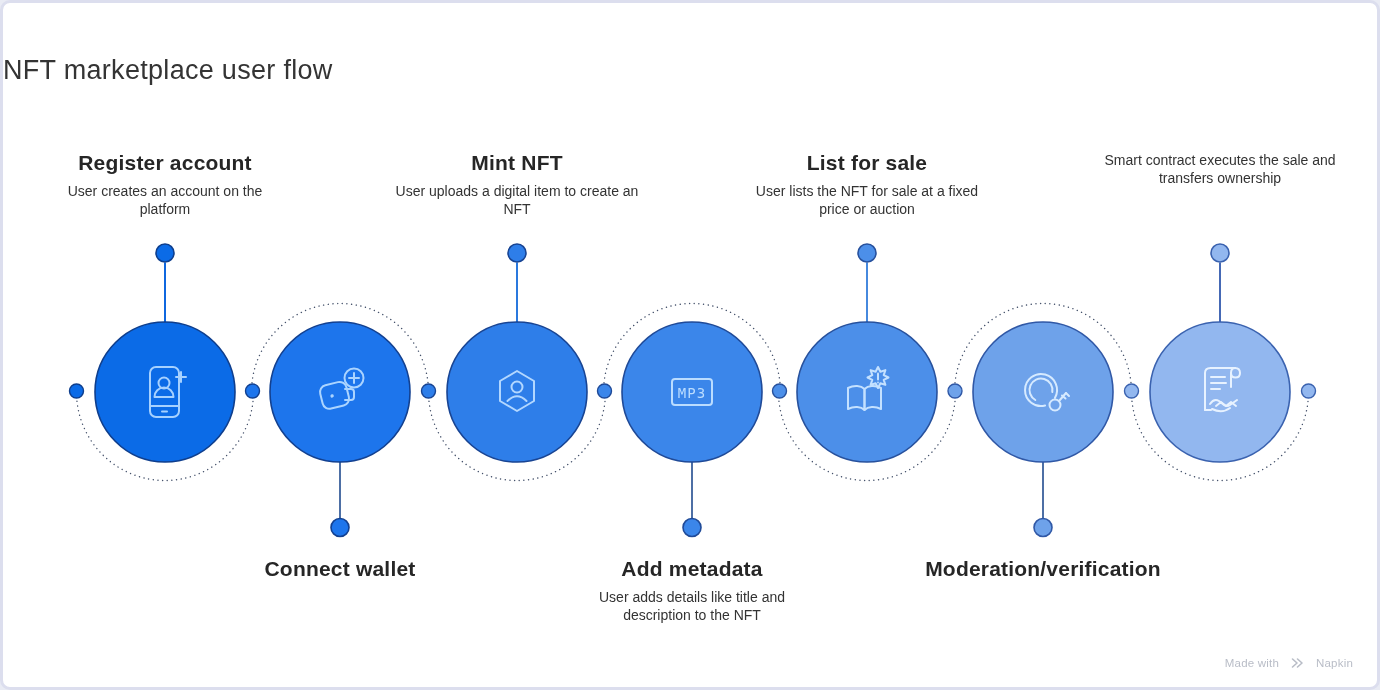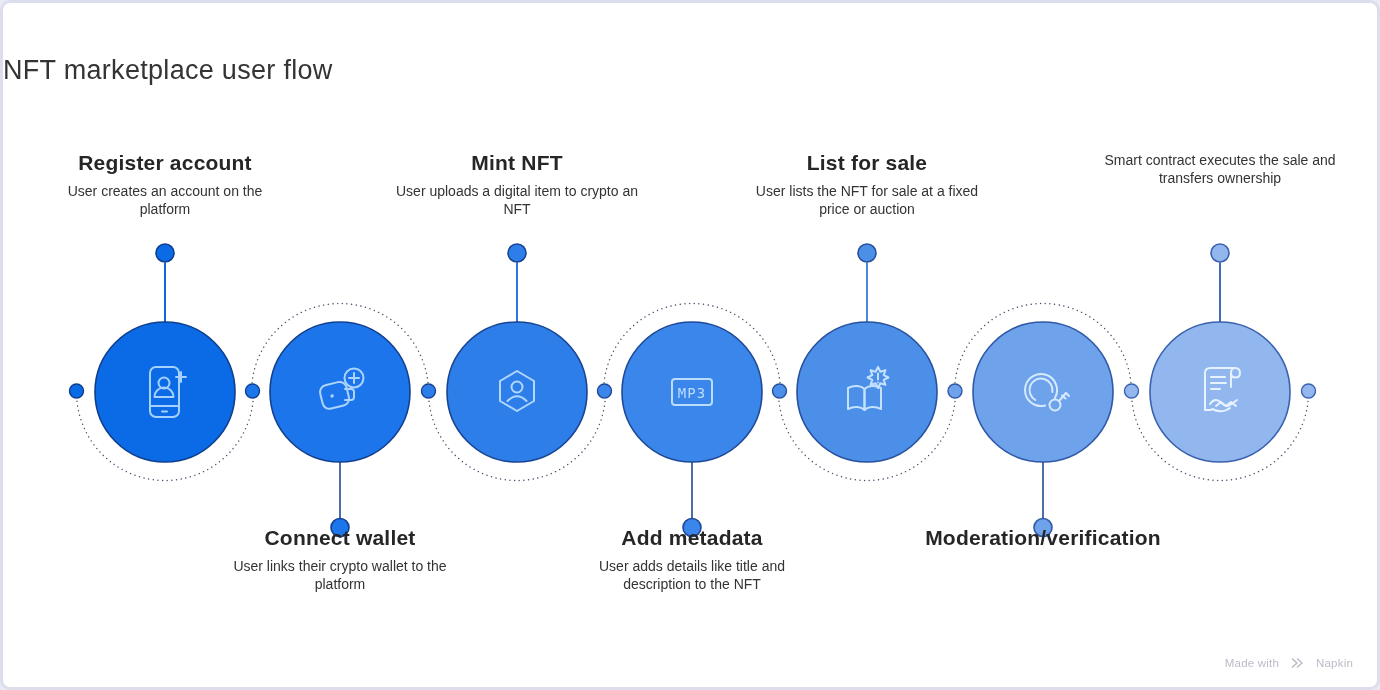--- a/index.html
+++ b/index.html
@@ -12,21 +12,21 @@
     font-size:27px;font-weight:500;color:#343434;letter-spacing:.3px;
   }
   .step-label{position:absolute;width:300px;text-align:center;}
   .step-label h2{
     margin:0 0 7px 0;font-size:21px;font-weight:600;color:#262626;letter-spacing:.2px;text-align:center;
   }
   .step-label p{
     margin:0 auto;max-width:248px;font-size:14px;line-height:1.32;color:#333333;
   }
   .pos-top{top:148px;}
-  .pos-bottom{top:523px;}
+  .pos-bottom{top:554px;}
   #flow-svg{position:absolute;left:0;top:0;}
   .watermark{
     position:absolute;right:24px;bottom:18px;display:flex;align-items:flex-end;gap:12px;
     color:#b9bdc7;font-size:11.5px;letter-spacing:.2px;
   }
   .watermark svg{display:block;}
 </style>
 </head>
 <body>
 
@@ -127,25 +127,24 @@
       </svg></div>
 
   <div class="diagram-title">NFT marketplace user flow</div>
 
   <div class="step-label pos-top" style="left:12px">
     <h2>Register account</h2>
     <p>User creates an account on the platform</p>
   </div>
   <div class="step-label pos-bottom" style="left:187px">
     <h2>Connect wallet</h2>
-    <p>User links their crypto wallet to the platform</p>
   </div>
   <div class="step-label pos-top" style="left:364px">
     <h2>Mint NFT</h2>
-    <p>User uploads a digital item to crypto an NFT</p>
+    <p>User uploads a digital item to create an NFT</p>
   </div>
   <div class="step-label pos-bottom" style="left:539px">
     <h2>Add metadata</h2>
     <p>User adds details like title and description to the NFT</p>
   </div>
   <div class="step-label pos-top" style="left:714px">
     <h2>List for sale</h2>
     <p>User lists the NFT for sale at a fixed price or auction</p>
   </div>
   <div class="step-label pos-bottom" style="left:890px">

